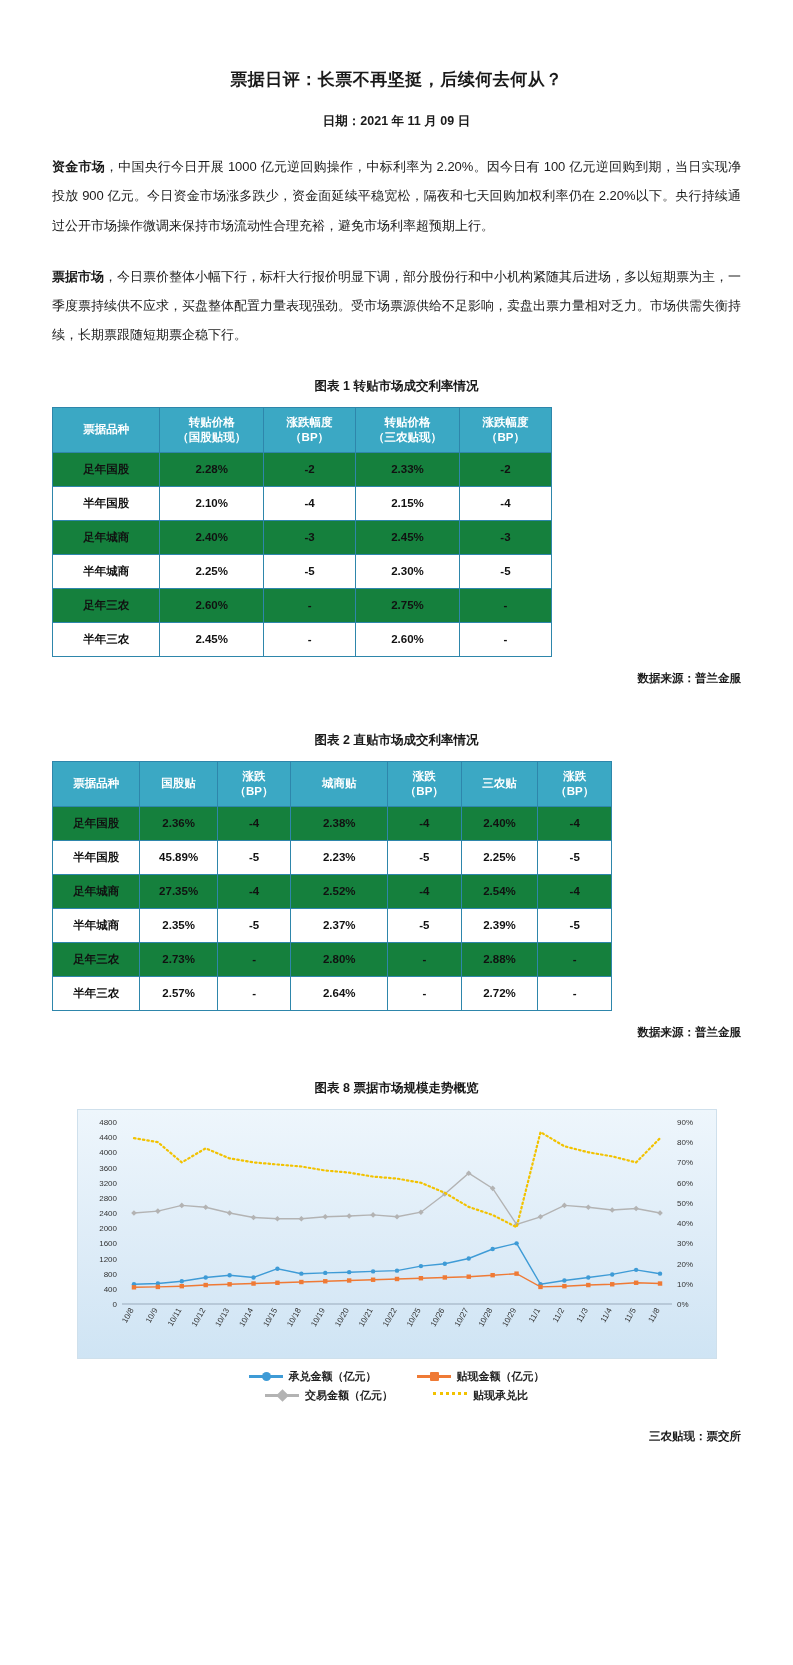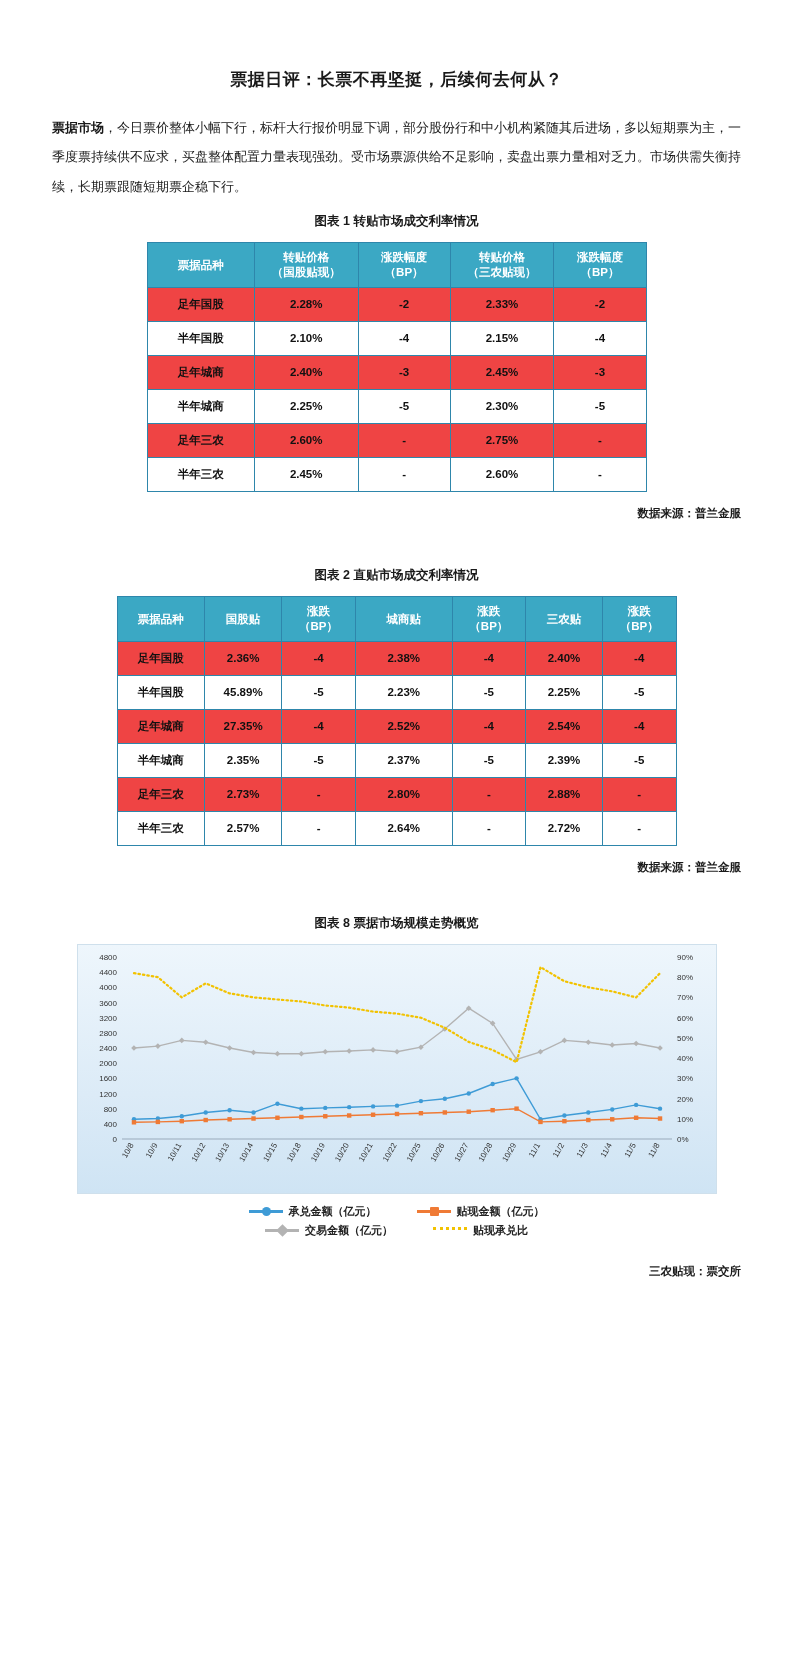--- a/index.html
+++ b/index.html
@@ -33,23 +33,23 @@
     font-size:13px;
     line-height:2.25;
     margin:22px 0 0 0;
     text-align:justify;
   }
   .para b{font-weight:bold;}
   .fig-title{
     text-align:center;
     font-size:12.5px;
     font-weight:bold;
-    margin:12px 0 12px 0;
-  }
-  .tbl-wrap{display:flex;justify-content:center;}
+    margin:28px 0 12px 0;
+  }
+  .tbl-wrap{display:flex;justify-content:flex-start;}
   table{
     border-collapse:collapse;
     font-size:11.5px;
   }
   table.t1{width:500px;}
   table.t2{width:560px;}
   table td,table th{
     border:1px solid #2e86ab;
     text-align:center;
     padding:0;
@@ -57,21 +57,21 @@
     font-weight:bold;
     color:#111;
   }
   thead th{
     background:#3ba8c4;
     color:#ffffff;
     font-weight:bold;
     line-height:1.25;
     height:44px;
   }
-  tbody tr.odd td{background:#ef4444;}
+  tbody tr.odd td{background:#15803d;}
   tbody tr.even td{background:#ffffff;}
   tbody td.first{font-weight:bold;}
   .source{
     text-align:right;
     font-size:11.5px;
     font-weight:bold;
     margin:14px 0 0 0;
   }
   .chart-box{
     margin:10px auto 0 auto;
@@ -105,21 +105,23 @@
   .legend .sw4{background:transparent;border-top:3px dotted #f2c200;}
   .legend .sw4::after{background:transparent;}
   .chart-svg{display:block;}
 </style>
 </head>
 <body>
 
 <div class="page">
 
   <h1 class="doc-title">票据日评：长票不再坚挺，后续何去何从？</h1>
-
+  <div class="doc-date">日期：2021 年 11 月 09 日</div>
+
+  <p class="para"><b>资金市场</b><span>，中国央行今日开展 1000 亿元逆回购操作，中标利率为 2.20%。因今日有 100 亿元逆回购到期，当日实现净投放 900 亿元。今日资金市场涨多跌少，资金面延续平稳宽松，隔夜和七天回购加权利率仍在 2.20%以下。央行持续通过公开市场操作微调来保持市场流动性合理充裕，避免市场利率超预期上行。</span></p>
 
   <p class="para"><b>票据市场</b><span>，今日票价整体小幅下行，标杆大行报价明显下调，部分股份行和中小机构紧随其后进场，多以短期票为主，一季度票持续供不应求，买盘整体配置力量表现强劲。受市场票源供给不足影响，卖盘出票力量相对乏力。市场供需失衡持续，长期票跟随短期票企稳下行。</span></p>
 
 
   <div class="fig-title">图表 1 转贴市场成交利率情况</div>
   <div class="tbl-wrap">
     <table class="t1">
       <thead>
         <tr>
           <th style="width:108px">

